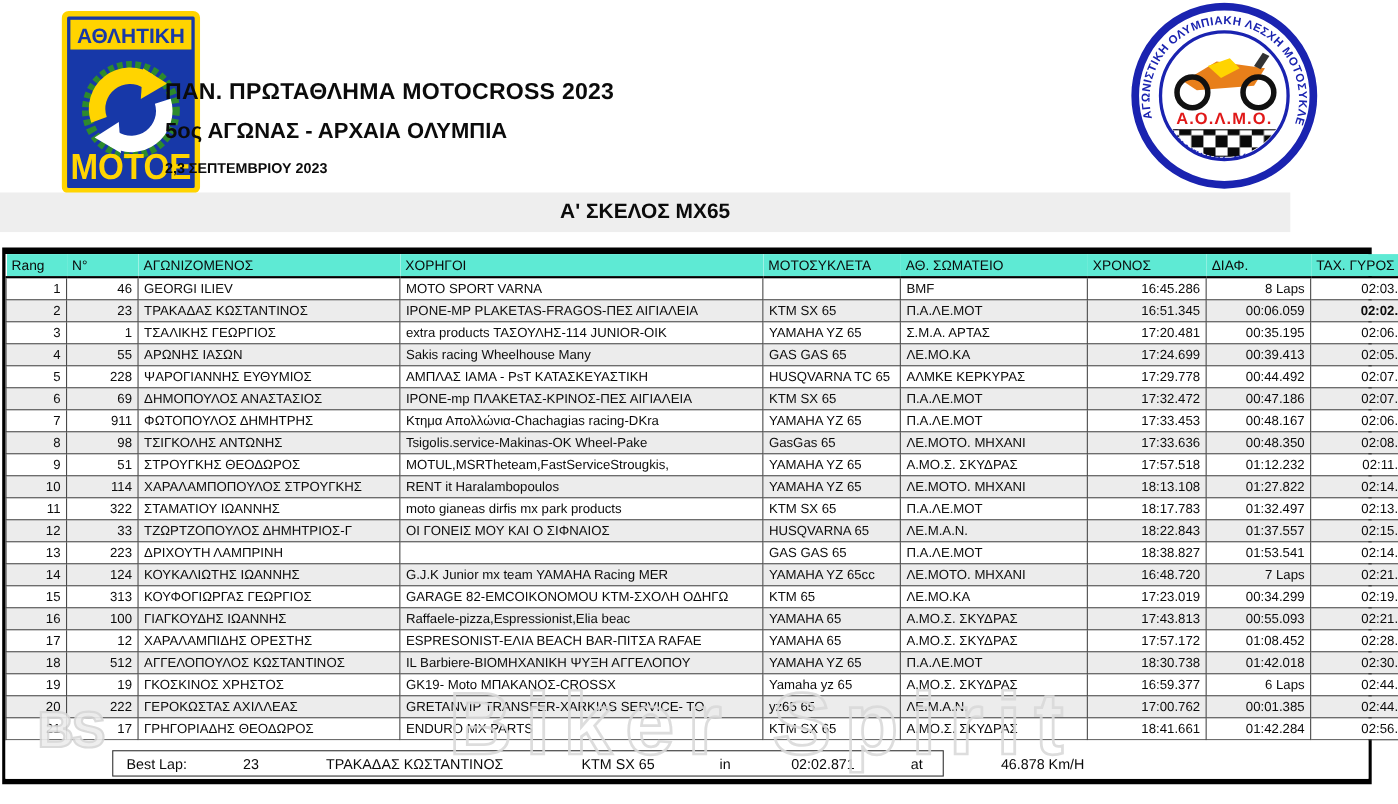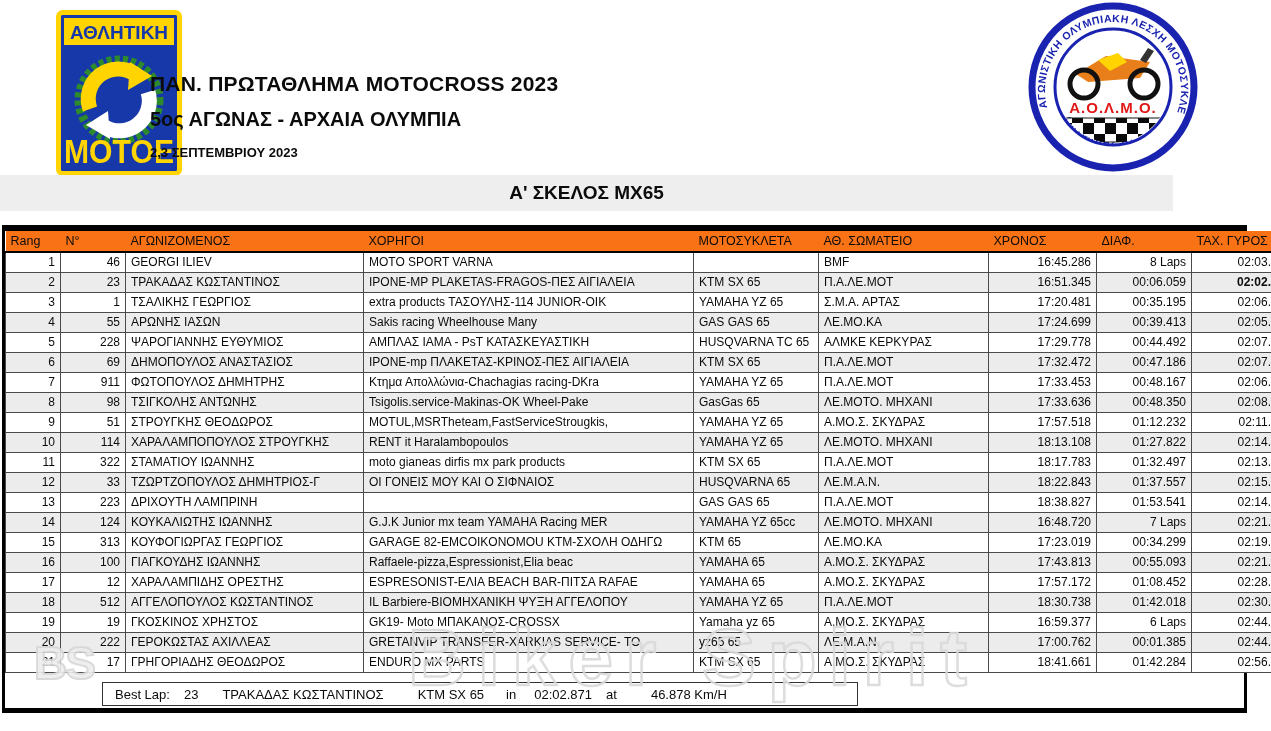--- a/index.html
+++ b/index.html
@@ -15,38 +15,38 @@
   .t3{font-size:13px;font-weight:bold;margin-top:14px;}
   .section-band{position:absolute;left:0;top:175px;width:1173px;height:36px;background:#eeeeee;
                 text-align:center;line-height:36px;font-size:19px;font-weight:bold;}
 
   
   .table-frame{position:absolute;left:2px;top:225px;width:1239px;
                border-left:3px solid #000;border-right:3px solid #000;
                border-top:6px solid #000;border-bottom:5px solid #000;background:#fff;}
   table.results{border-collapse:collapse;table-layout:fixed;width:1239px;font-size:12px;}
   table.results th{font-weight:normal;font-size:12.5px;height:20px;white-space:nowrap;
-                   overflow:hidden;padding:0 5px;border-bottom:2px solid #000;background:#f97316;}
+                   overflow:hidden;padding:0 5px;border-bottom:2px solid #000;background:#5eead4;}
   table.results td{height:19px;line-height:19px;white-space:nowrap;overflow:hidden;
                    padding:0 5px;border:1px solid #4a4a4a;background:#fff;}
   table.results tr.alt td{background:#ececec;}
   table.results tbody{border-bottom:1px solid #000;}
   .c0{width:45px;}.c1{width:55px;}.c2{width:228px;}.c3{width:320px;}.c4{width:115px;}
   .c5{width:160px;}.c6{width:98px;}.c7{width:85px;}.c8{width:95px;}
   td.c0,td.c1,td.c6,td.c7,td.c8,td.c9{text-align:right;}
   td.c2,td.c3,td.c4,td.c5{text-align:left;}
   th{text-align:left;}
   th.c6,th.c8{}
   td.hl{font-weight:bold;}
 
   
   .bestlap-row{height:35px;position:relative;background:#fff;}
   .bestlap-box{position:absolute;left:97px;top:9px;width:756px;height:24px;
                border:1px solid #333;display:flex;align-items:center;
-               font-size:13px;padding-left:12px;box-sizing:border-box;white-space:nowrap;}
+               font-size:13px;padding-left:12px;box-sizing:border-box;white-space:nowrap;gap:37px;}
   .bestlap-box span{display:inline-block;}
   .bl-label{margin-right:14px;}
   .bl-num{margin-right:24px;}
   .bl-rider{margin-right:34px;}
   .bl-bike{margin-right:22px;}
   .bl-in{margin-right:18px;}
   .bl-time{margin-right:14px;}
   .bl-at{margin-right:34px;}
 
   

